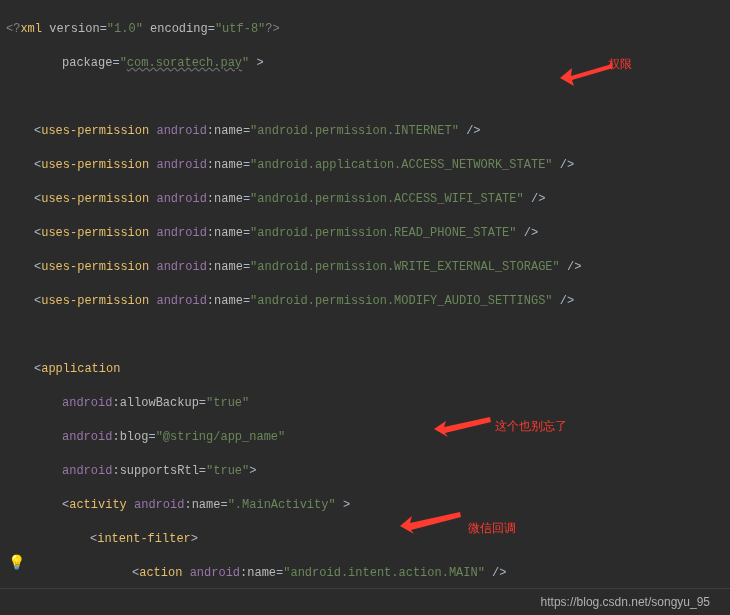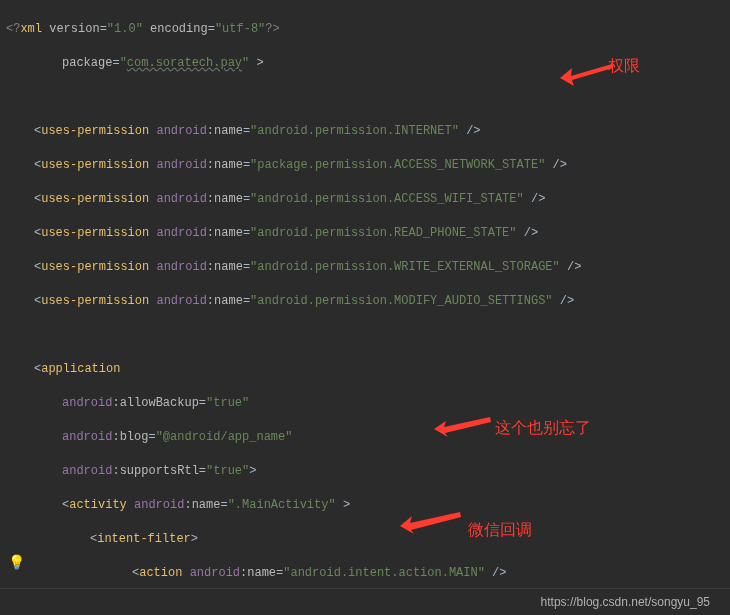--- a/index.html
+++ b/index.html
@@ -31,21 +31,21 @@
   .i1 { width: 56px; }
   .i2 { width: 28px; }
   .i3 { width: 56px; }
   .i6 { width: 84px; }
   .i9 { width: 126px; }
 
   .anno {
     position: absolute;
     color: #ff3b30;
     font-family: "Microsoft YaHei", sans-serif;
-    font-size: 16px;
+    font-size: 12px;
     font-weight: 500;
     white-space: nowrap;
     pointer-events: none;
   }
   .arrow {
     position: absolute;
     pointer-events: none;
   }
   .arrow svg { display: block; }
 
@@ -77,29 +77,29 @@
   }
 </style>
 </head>
 <body>
 
 <div class="editor">
 <div><span class="decl">&lt;?</span><span class="tag">xml </span><span class="attr-nm">version</span><span class="punct">=</span><span class="str">"<span>1.0</span>"</span> <span class="attr-nm">encoding</span><span class="punct">=</span><span class="str">"<span>utf-8</span>"</span><span class="decl">?&gt;</span></div>
 <div><span class="indent i1"></span><span class="attr-nm">package</span><span class="punct">=</span><span class="str">"<span class="wavy">com.soratech.pay</span>"</span> <span class="punct">&gt;</span></div>
 <div>&nbsp;</div>
 <div><span class="indent i2"></span><span class="punct">&lt;</span><span class="tag">uses-permission</span> <span class="attr-ns">android</span><span class="punct">:</span><span class="attr-nm">name</span><span class="punct">=</span><span class="str">"<span>android.permission.INTERNET</span>"</span> <span class="punct">/&gt;</span></div>
-<div><span class="indent i2"></span><span class="punct">&lt;</span><span class="tag">uses-permission</span> <span class="attr-ns">android</span><span class="punct">:</span><span class="attr-nm">name</span><span class="punct">=</span><span class="str">"<span>package.permission.ACCESS_NETWORK_STATE</span>"</span> <span class="punct">/&gt;</span></div>
+<div><span class="indent i2"></span><span class="punct">&lt;</span><span class="tag">uses-permission</span> <span class="attr-ns">android</span><span class="punct">:</span><span class="attr-nm">name</span><span class="punct">=</span><span class="str">"<span>android.application.ACCESS_NETWORK_STATE</span>"</span> <span class="punct">/&gt;</span></div>
 <div><span class="indent i2"></span><span class="punct">&lt;</span><span class="tag">uses-permission</span> <span class="attr-ns">android</span><span class="punct">:</span><span class="attr-nm">name</span><span class="punct">=</span><span class="str">"<span>android.permission.ACCESS_WIFI_STATE</span>"</span> <span class="punct">/&gt;</span></div>
 <div><span class="indent i2"></span><span class="punct">&lt;</span><span class="tag">uses-permission</span> <span class="attr-ns">android</span><span class="punct">:</span><span class="attr-nm">name</span><span class="punct">=</span><span class="str">"<span>android.permission.READ_PHONE_STATE</span>"</span> <span class="punct">/&gt;</span></div>
 <div><span class="indent i2"></span><span class="punct">&lt;</span><span class="tag">uses-permission</span> <span class="attr-ns">android</span><span class="punct">:</span><span class="attr-nm">name</span><span class="punct">=</span><span class="str">"<span>android.permission.WRITE_EXTERNAL_STORAGE</span>"</span> <span class="punct">/&gt;</span></div>
 <div><span class="indent i2"></span><span class="punct">&lt;</span><span class="tag">uses-permission</span> <span class="attr-ns">android</span><span class="punct">:</span><span class="attr-nm">name</span><span class="punct">=</span><span class="str">"<span>android.permission.MODIFY_AUDIO_SETTINGS</span>"</span> <span class="punct">/&gt;</span></div>
 <div>&nbsp;</div>
 <div><span class="indent i2"></span><span class="punct">&lt;</span><span class="tag">application</span></div>
 <div><span class="indent i3"></span><span class="attr-ns">android</span><span class="punct">:</span><span class="attr-nm">allowBackup</span><span class="punct">=</span><span class="str">"<span>true</span>"</span></div>
-<div><span class="indent i3"></span><span class="attr-ns">android</span><span class="punct">:</span><span class="attr-nm">blog</span><span class="punct">=</span><span class="str">"<span>@android/app_name</span>"</span></div>
+<div><span class="indent i3"></span><span class="attr-ns">android</span><span class="punct">:</span><span class="attr-nm">blog</span><span class="punct">=</span><span class="str">"<span>@string/app_name</span>"</span></div>
 <div><span class="indent i3"></span><span class="attr-ns">android</span><span class="punct">:</span><span class="attr-nm">supportsRtl</span><span class="punct">=</span><span class="str">"<span>true</span>"</span><span class="punct">&gt;</span></div>
 <div><span class="indent i3"></span><span class="punct">&lt;</span><span class="tag">activity</span> <span class="attr-ns">android</span><span class="punct">:</span><span class="attr-nm">name</span><span class="punct">=</span><span class="str">"<span>.MainActivity</span>"</span> <span class="punct">&gt;</span></div>
 <div><span class="indent i6"></span><span class="punct">&lt;</span><span class="tag">intent-filter</span><span class="punct">&gt;</span></div>
 <div><span class="indent i9"></span><span class="punct">&lt;</span><span class="tag">action</span> <span class="attr-ns">android</span><span class="punct">:</span><span class="attr-nm">name</span><span class="punct">=</span><span class="str">"<span>android.intent.action.MAIN</span>"</span> <span class="punct">/&gt;</span></div>
 
 
 
 
 
 

